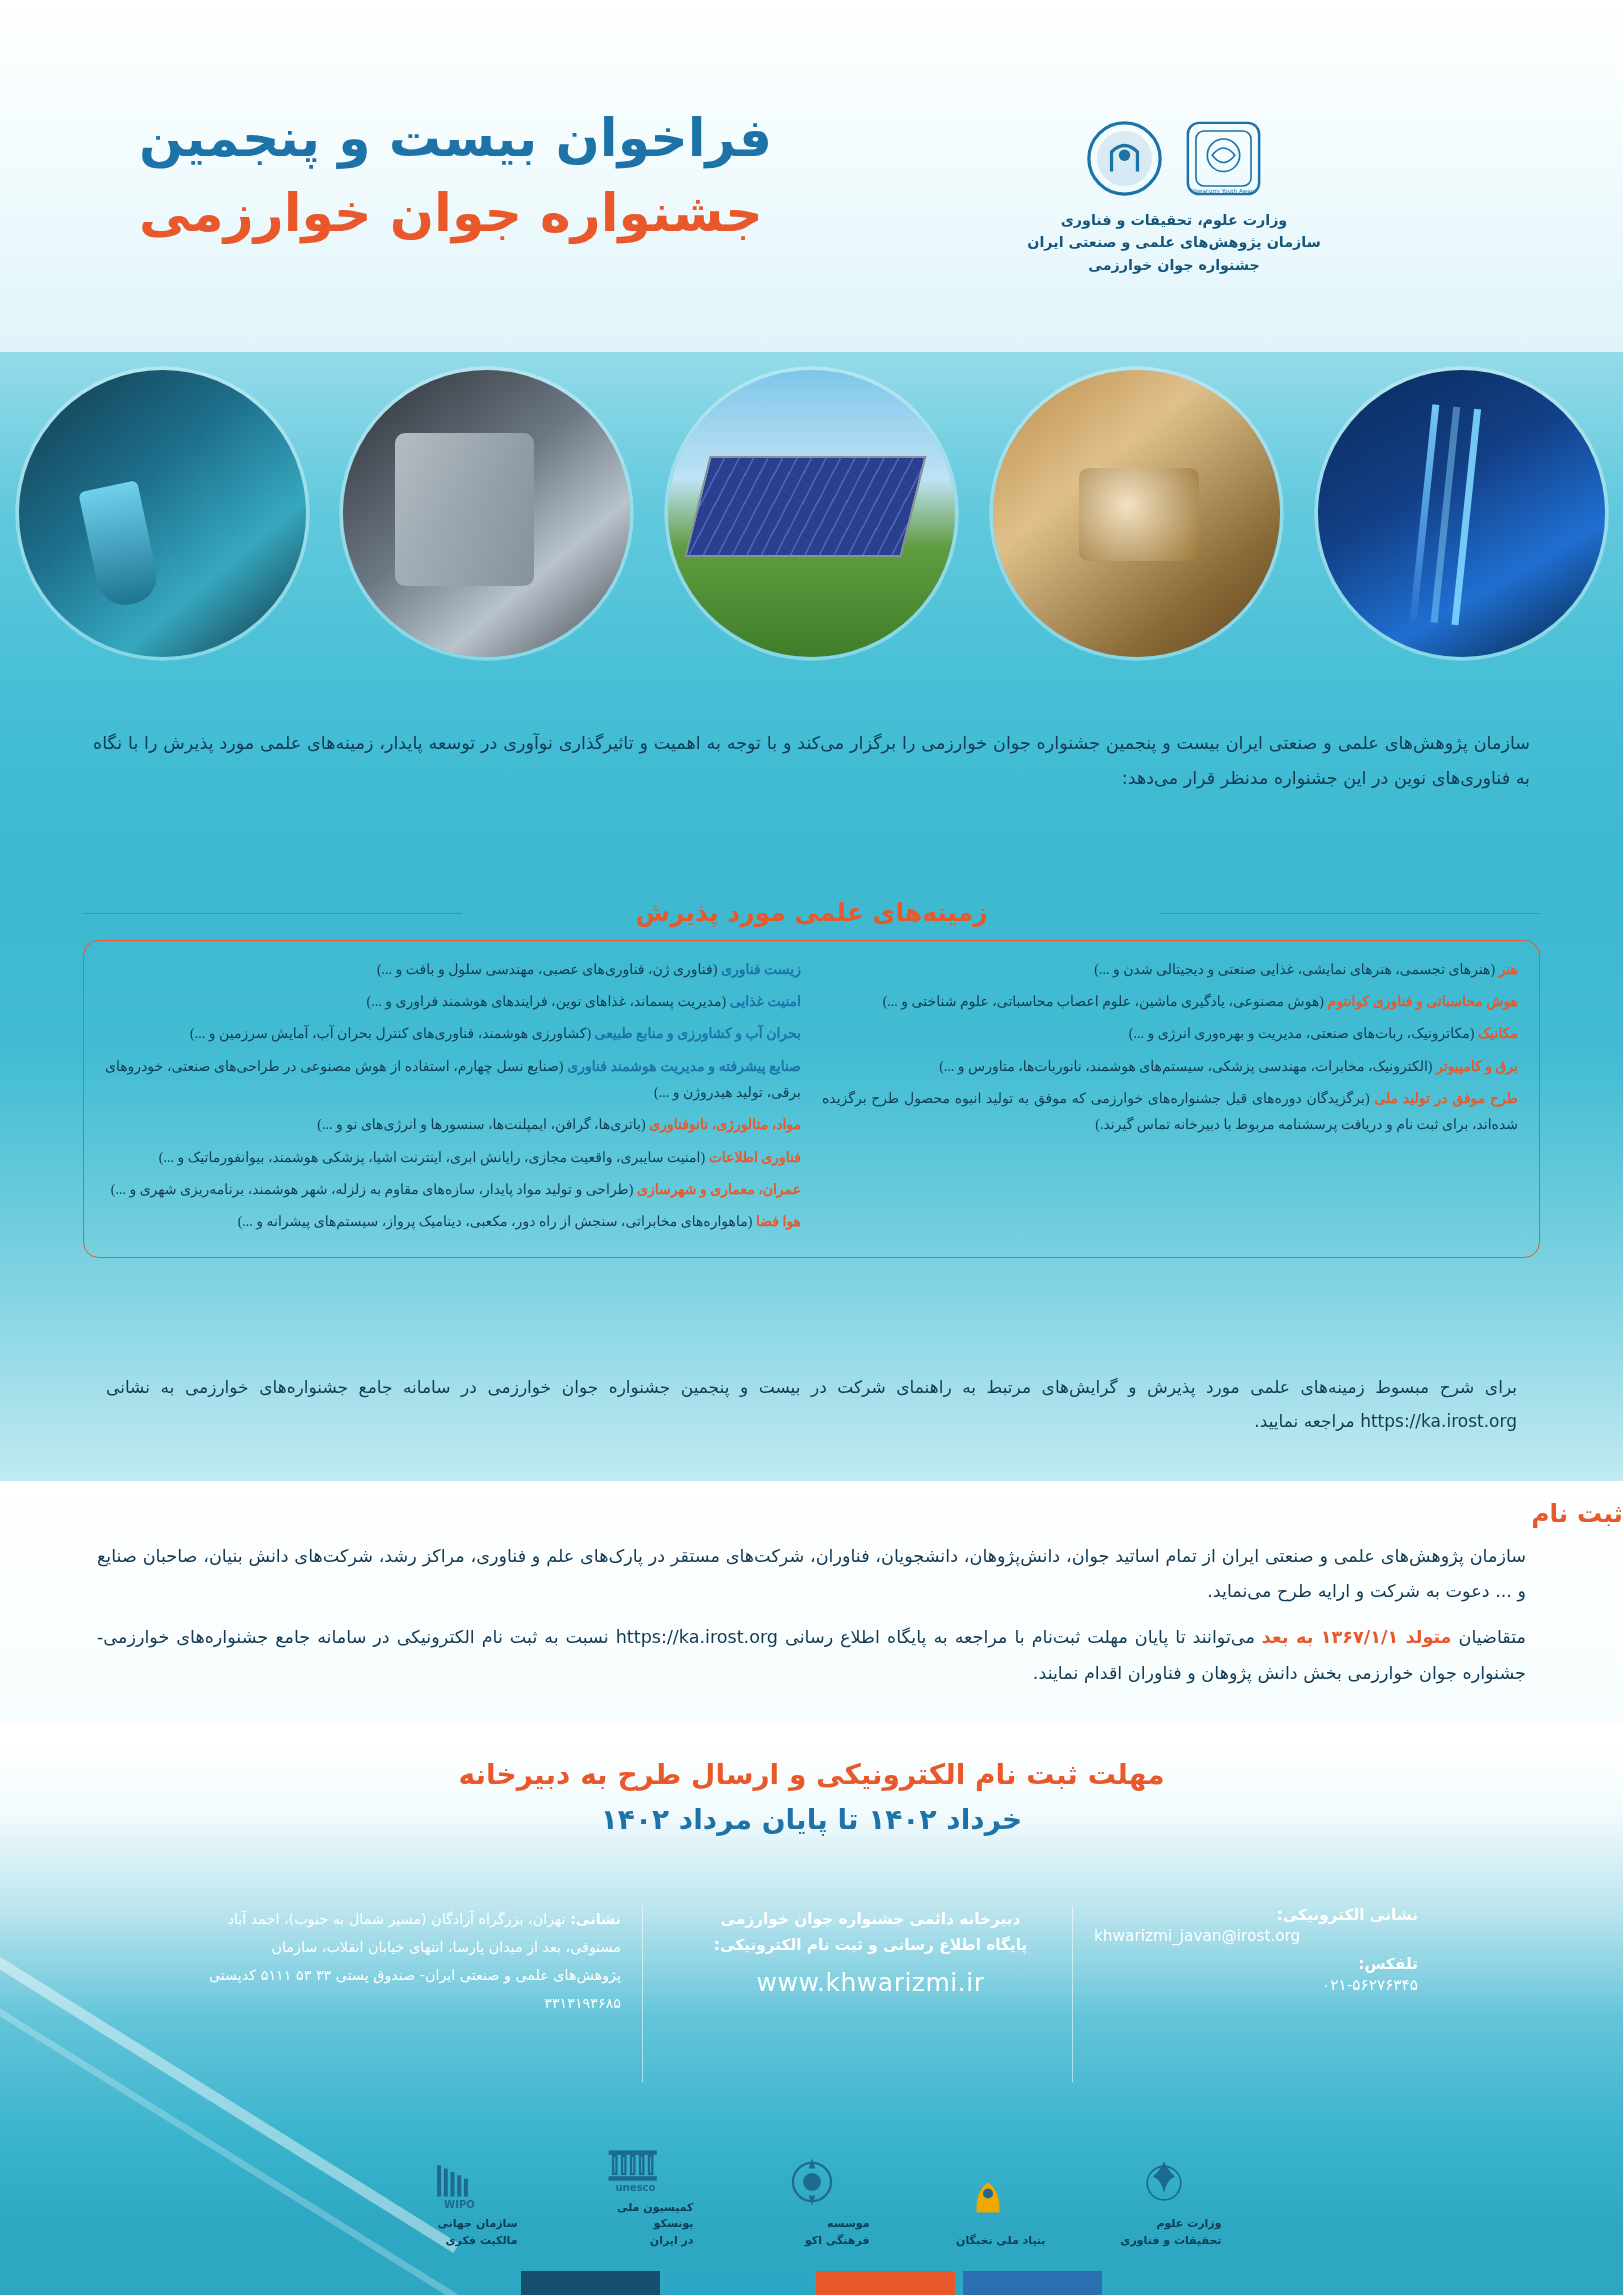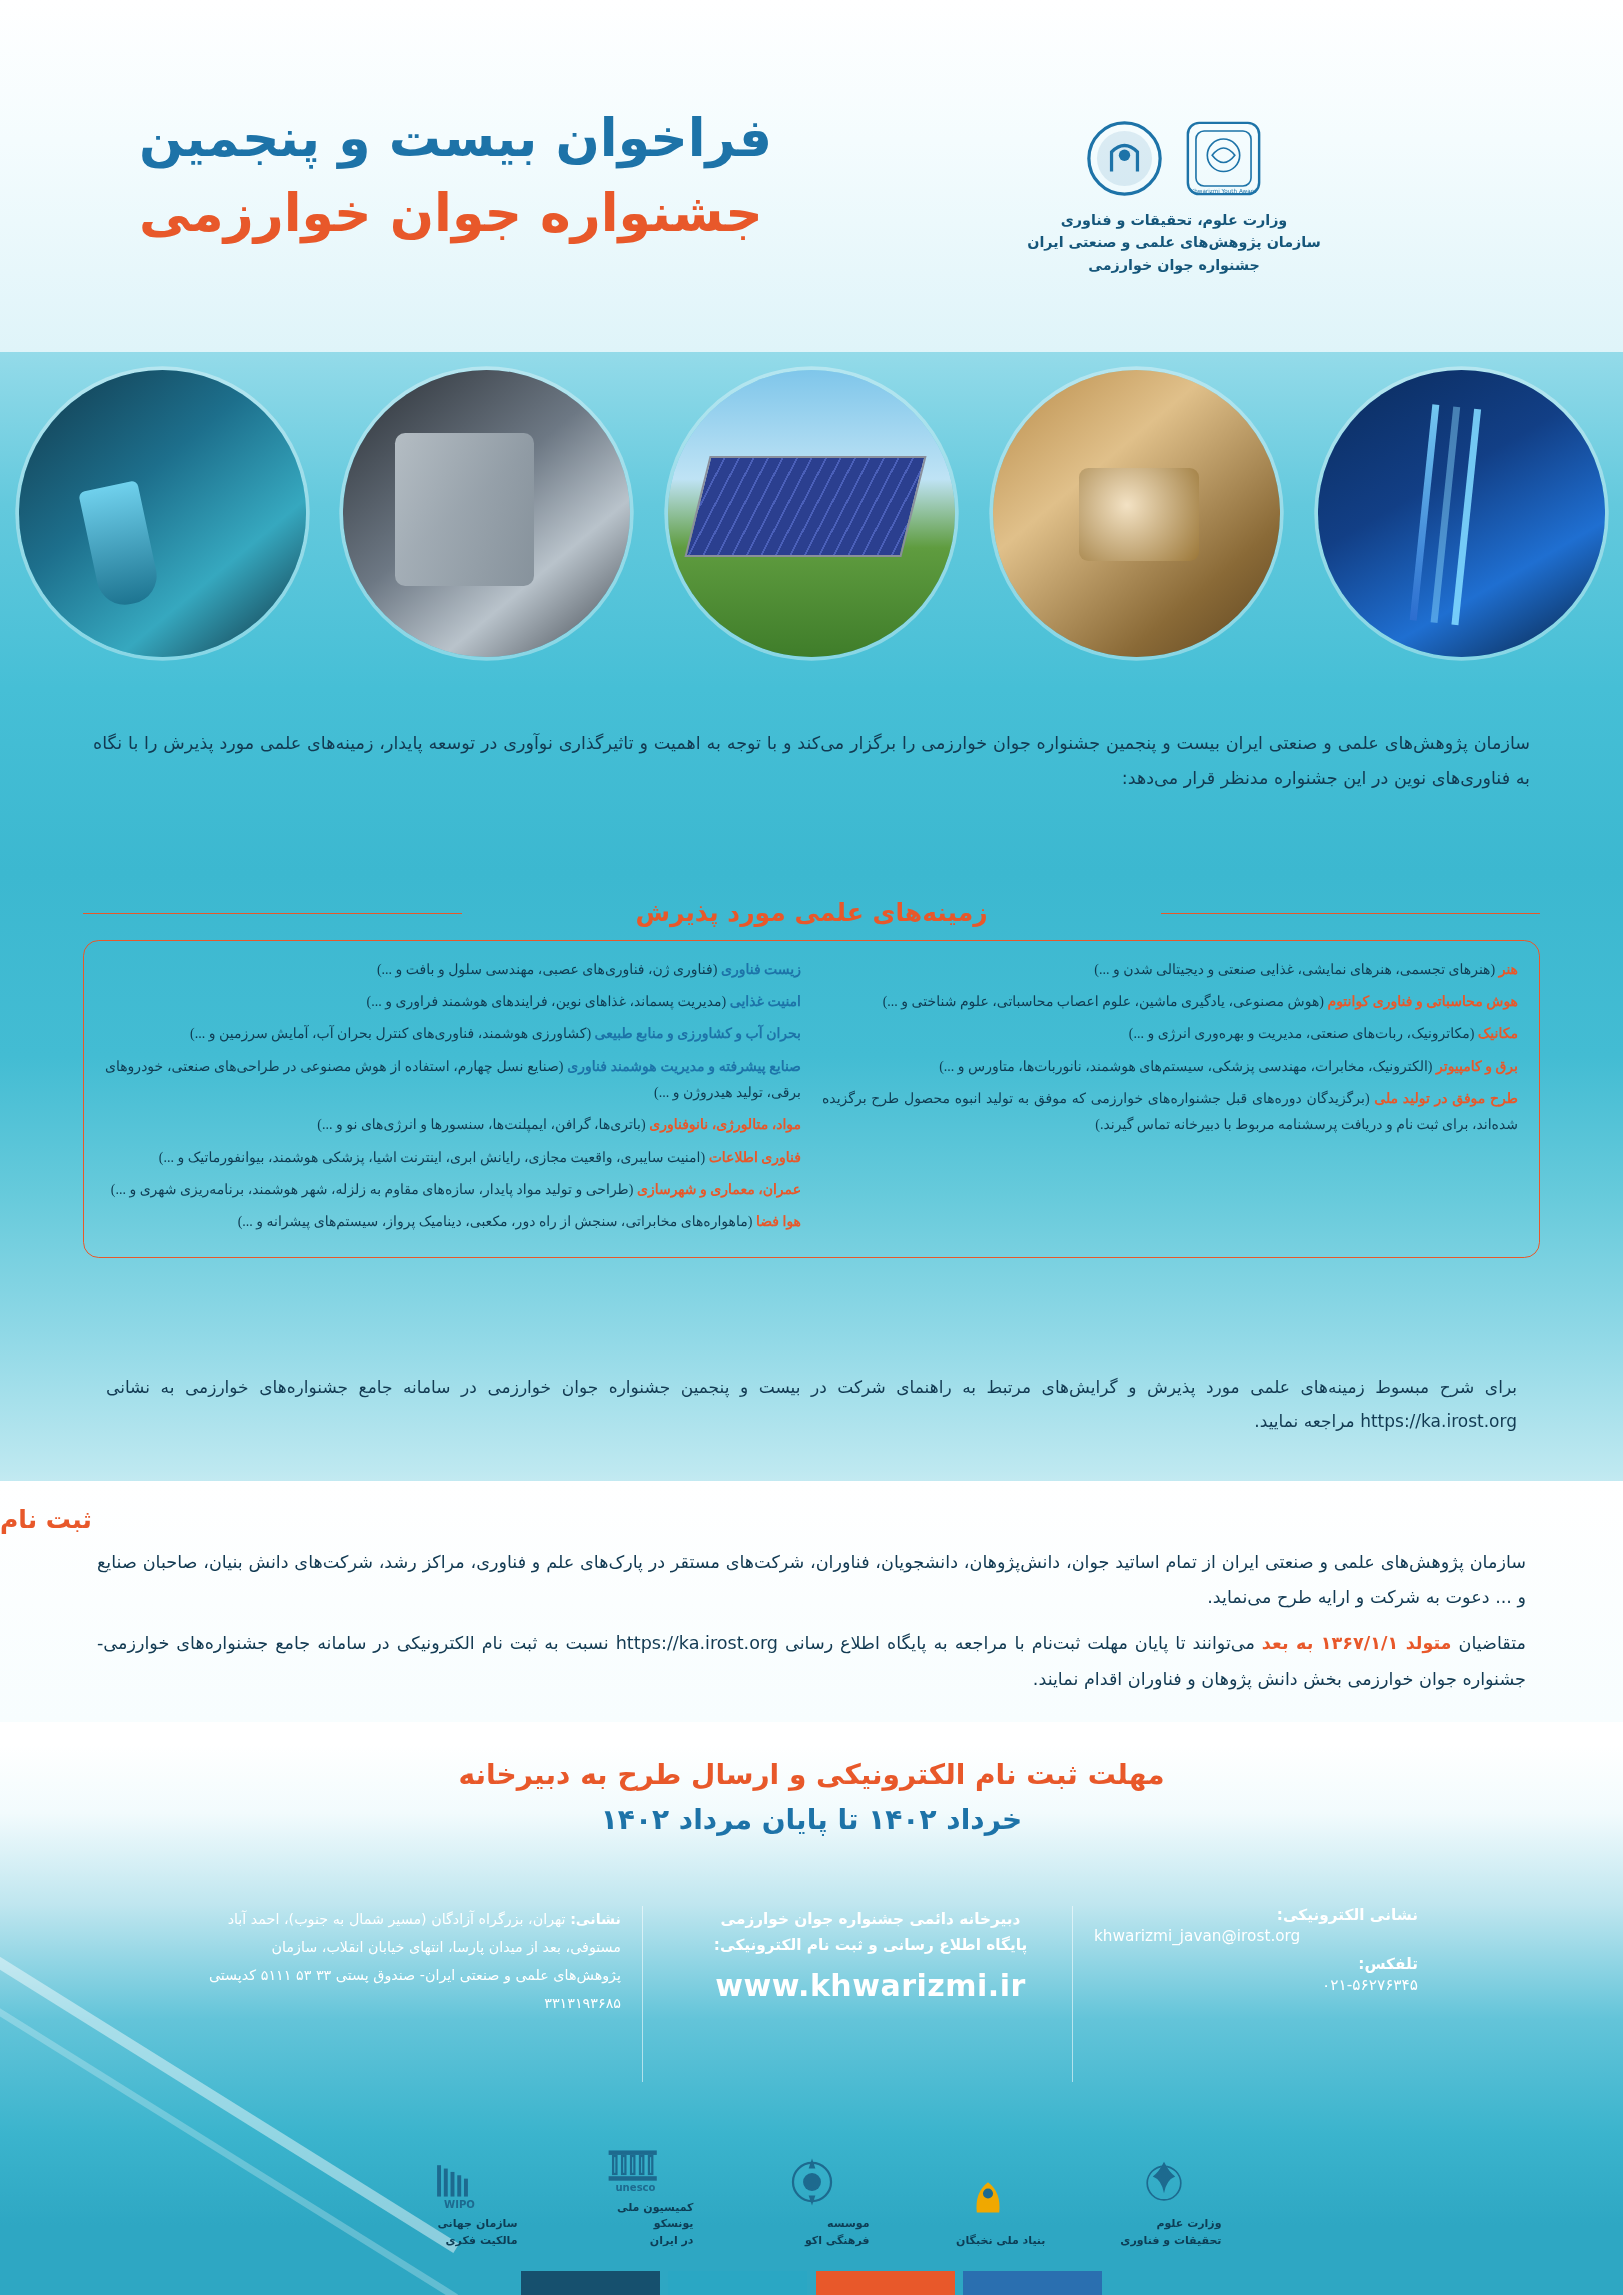--- a/index.html
+++ b/index.html
@@ -60,36 +60,36 @@
   .col{flex:1;font-family:Liberation Serif, serif;}
   .f-item{font-size:14px;line-height:1.85;color:#0f3b52;margin-bottom:6.5px;text-align:justify;}
   .f-item b{color:#1d73a8;font-weight:bold;}
   .f-item.orange b{color:#e8582a;margin-top:18px;}
 
   
   .note{position:absolute;top:1370px;right:106px;left:106px;font-size:17px;line-height:2;color:#123a52;text-align:justify;}
 
   
   .reg{position:absolute;top:1481px;left:0;right:0;height:241px;background:linear-gradient(180deg,#ffffff,#f7fdfe);}
-  .reg-title{text-align:left;font-size:25px;font-weight:bold;color:#e8582a;padding-top:24px;}
+  .reg-title{text-align:right;font-size:25px;font-weight:bold;color:#e8582a;padding-top:18px;}
   .reg-body{margin:11px 97px 0;font-size:17.6px;line-height:2;color:#123a52;text-align:justify;}
   .reg-body b.or{color:#e8582a;font-weight:bold;}
 
   
   .deadline{position:absolute;top:1758px;left:0;right:0;text-align:center;}
   .dl-1{font-size:28px;font-weight:bold;color:#e8582a;}
   .dl-2{font-size:28px;font-weight:bold;color:#1d73a8;margin-top:12px;}
 
   
   .contact{position:absolute;top:1906px;left:0;right:0;height:176px;display:flex;justify-content:center;gap:0;}
   .cc{padding:0 21px;color:#ffffff;}
   .cc-right{width:416px;font-size:14.3px;line-height:1.95;color:#ffffff;text-align:right;}
   .cc-mid{width:361px;text-align:center;border-left:1.4px solid rgba(255,255,255,.55);border-right:1.4px solid rgba(255,255,255,.55);padding-left:47px;}
   .cc-mid .l1{font-size:15.3px;font-weight:bold;line-height:1.7;}
-  .cc-mid .url{font-size:30px;font-weight:bold;margin-top:10.2px;letter-spacing:0.5px;}
+  .cc-mid .url{font-size:25px;font-weight:normal;margin-top:10.2px;letter-spacing:0.5px;}
   .cc-left{width:324px;text-align:left;direction:ltr;}
   .cc-left .lbl{font-size:15.3px;font-weight:bold;text-align:right;direction:rtl;}
   .cc-left .val{font-size:15.3px;margin:2.8px 0 10.2px;}
 
   
   .footer{position:absolute;bottom:46px;left:0;right:0;display:flex;justify-content:center;gap:60px;align-items:flex-end;}
   .flogo{width:116px;text-align:right;color:#0d3d55;}
   .flogo .mark{height:65px;display:flex;align-items:flex-end;justify-content:center;}
   .flogo .cap{font-size:11px;line-height:1.5;margin-top:6.5px;font-weight:bold;}
   .bottombar{position:absolute;bottom:0;left:0;right:0;height:24px;display:flex;justify-content:center;gap:8.3px;}

